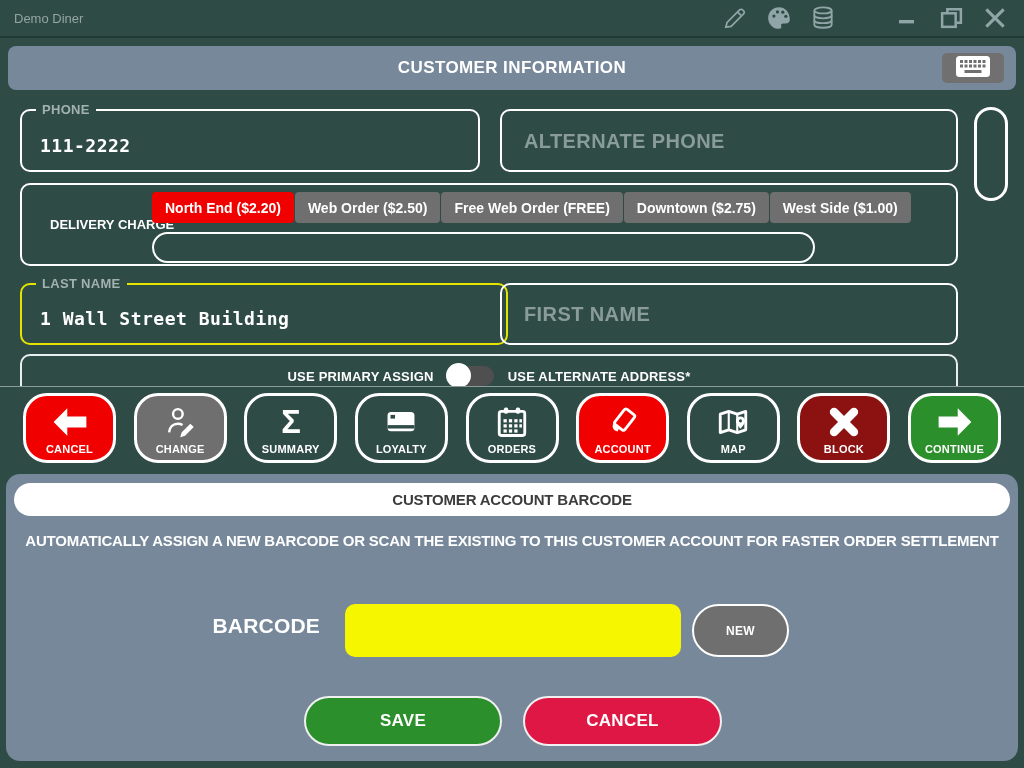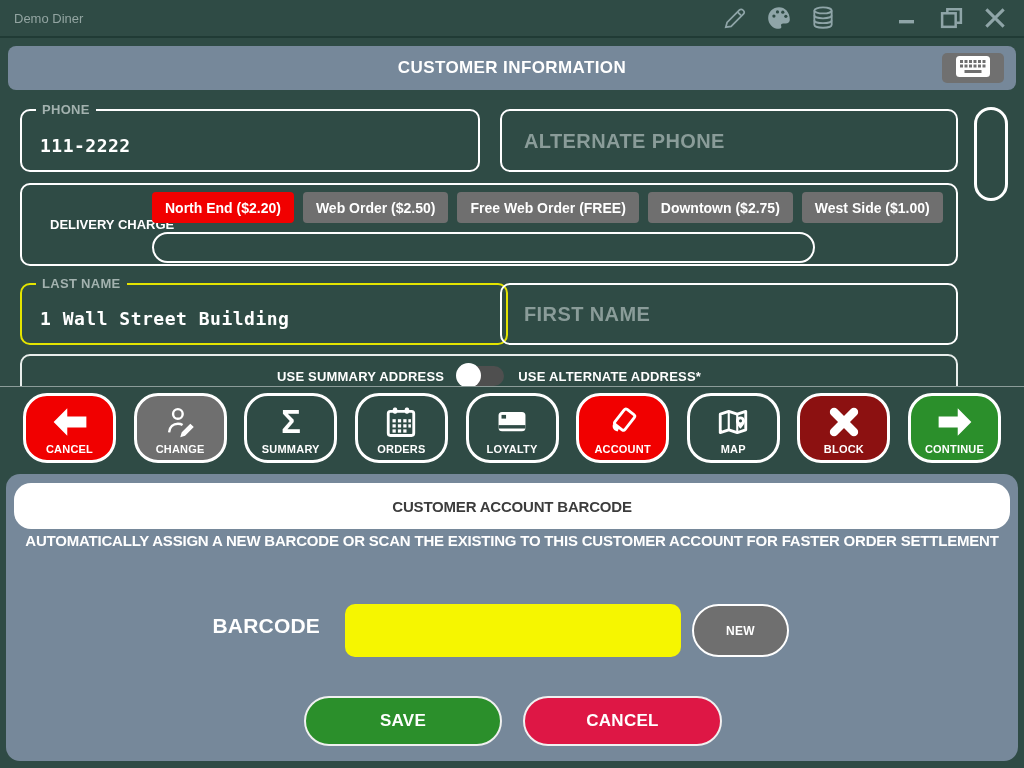--- a/index.html
+++ b/index.html
@@ -29,21 +29,21 @@
     font-family:"DejaVu Sans Mono",monospace;font-weight:bold;font-size:18px;letter-spacing:.5px;}
   .fld-placeholder{position:absolute;left:22px;top:50%;transform:translateY(-50%);color:#8A9C99;
     font-weight:bold;font-size:20px;letter-spacing:.4px;}
 
   .phone-f{left:20px;top:109px;width:460px;height:63px;}
   .altphone-f{left:500px;top:109px;width:458px;height:63px;}
   .scroll-pill{position:absolute;left:974px;top:107px;width:34px;height:94px;border:3px solid #fff;border-radius:17px;cursor:grab;}
 
   .delivery-f{left:20px;top:183px;width:938px;height:83px;}
   .delivery-label{position:absolute;left:28px;top:32px;color:#fff;font-size:13px;font-weight:bold;}
-  .dc-row{position:absolute;left:130px;top:7px;right:8px;display:flex;gap:9px;overflow:hidden;}
+  .dc-row{position:absolute;left:130px;top:7px;right:8px;display:flex;gap:1px;overflow:hidden;}
   .dc-btn{flex:0 0 auto;background:var(--gray-btn,#6F6F6F);color:#fff;font-size:14px;font-weight:bold;
     border:none;border-radius:4px;height:31px;padding:0 13px;cursor:pointer;white-space:nowrap;}
   .dc-btn.selected{background:var(--accent-red,#F10000);}
   .dc-input{position:absolute;left:130px;top:47px;width:663px;height:31px;border:2px solid #fff;border-radius:16px;cursor:text;}
 
   .lastname-f{left:20px;top:283px;width:488px;height:62px;border-color:#E4E400;}
   .firstname-f{left:500px;top:283px;width:458px;height:62px;}
 
   .address-f{left:20px;top:354px;width:938px;height:58px;border-color:#E9EEEC;}
   .addr-row{position:absolute;left:0;right:0;top:10px;display:flex;align-items:center;justify-content:center;gap:14px;}
@@ -59,21 +59,21 @@
     display:flex;flex-direction:column;align-items:center;justify-content:flex-end;padding-bottom:5px;position:relative;}
   .tool-btn .ticon{position:absolute;top:6px;left:0;right:0;height:40px;display:flex;align-items:center;justify-content:center;color:#fff;}
   .tool-btn .tlabel{color:#fff;font-size:11px;font-weight:bold;letter-spacing:.2px;}
   .tool-btn.red{background:var(--accent-red,#F10000);}
   .tool-btn.gray{background:var(--gray-btn,#6F6F6F);}
   .tool-btn.darkred{background:var(--dark-red,#8C1111);}
   .tool-btn.green{background:var(--green,#2B8F2B);}
 
   
   .dialog{position:absolute;left:6px;top:474px;width:1012px;height:287px;background:var(--panel,#76889A);border-radius:14px;z-index:4;}
-  .dlg-titlebar{position:absolute;left:8px;right:8px;top:9px;height:46px;background:#fff;border-radius:17px;
+  .dlg-titlebar{position:absolute;left:8px;right:8px;top:9px;height:33px;background:#fff;border-radius:17px;
     display:flex;align-items:center;justify-content:center;}
   .dlg-title{color:#3C3C3C;font-size:15px;font-weight:bold;letter-spacing:-.2px;}
   .dlg-desc{position:absolute;left:10px;right:10px;top:58px;text-align:center;color:#fff;font-size:15px;
     font-weight:bold;letter-spacing:-.2px;}
   .bar-label{position:absolute;left:114px;top:140px;width:200px;text-align:right;color:#fff;font-size:21px;
     font-weight:bold;letter-spacing:.2px;}
   .bar-input{position:absolute;left:339px;top:130px;width:336px;height:53px;background:var(--yellow,#F6F600);
     border:none;border-radius:10px;outline:none;font-size:20px;padding:0 12px;font-family:"DejaVu Sans Mono",monospace;}
   .new-btn{position:absolute;left:686px;top:130px;width:97px;height:53px;background:var(--gray-btn,#6F6F6F);
     border:2px solid #fff;border-radius:27px;color:#fff;font-size:12px;font-weight:bold;cursor:pointer;letter-spacing:.3px;}
@@ -186,21 +186,21 @@
     <span class="fld-legend">LAST NAME</span>
     <span class="fld-value">1 Wall Street Building</span>
   </div>
 
   <div class="fldset firstname-f">
     <span class="fld-placeholder">FIRST NAME</span>
   </div>
 
   <div class="fldset address-f">
     <div class="addr-row">
-      <span class="addr-label">USE SUMMARY ADDRESS</span>
+      <span class="addr-label">USE PRIMARY ASSIGN</span>
       <span class="switch">
           <span class="knob"></span>
         </span>
       <span class="addr-label">USE ALTERNATE ADDRESS*</span>
     </div>
   </div>
 
   <div class="toolbar">
     <div class="tool-row">
         <button class="tool-btn red">
@@ -221,20 +221,30 @@
           </span>
           <span class="tlabel">CHANGE</span>
         </button>
         <button class="tool-btn ">
           <span class="ticon">
             <svg width="34" height="34" viewBox="0 0 24 24">
               <text x="12" y="19.5" text-anchor="middle" font-size="23" font-weight="bold" fill="#fff" font-family="Liberation Sans,sans-serif">Σ</text>
             </svg>
           </span>
           <span class="tlabel">SUMMARY</span>
+        </button>
+        <button class="tool-btn ">
+          <span class="ticon">
+            <svg width="36" height="34" viewBox="0 0 24 24">
+              <rect x="2.5" y="5" width="19" height="13.5" rx="2.5" fill="#fff"></rect>
+              <rect x="4.6" y="7" width="3.2" height="2.6" fill="#2F4B45"></rect>
+              <rect x="2.5" y="14.2" width="19" height="2.4" fill="#2F4B45"></rect>
+            </svg>
+          </span>
+          <span class="tlabel">LOYALTY</span>
         </button>
         <button class="tool-btn ">
           <span class="ticon">
             <svg width="34" height="34" viewBox="0 0 24 24">
               <rect x="3" y="4.5" width="18" height="17" rx="1.5" fill="none" stroke="#fff" stroke-width="2"></rect>
               <rect x="6.3" y="1.8" width="3" height="4.4" rx="1.2" fill="#fff"></rect>
               <rect x="14.7" y="1.8" width="3" height="4.4" rx="1.2" fill="#fff"></rect>
               <g fill="#fff">
                 <rect x="6" y="10" width="2.3" height="2.3"></rect>
                 <rect x="9.8" y="10" width="2.3" height="2.3"></rect>
@@ -245,30 +255,20 @@
                 <rect x="13.6" y="13.6" width="2.3" height="2.3"></rect>
                 <rect x="17.2" y="13.6" width="1.8" height="2.3"></rect>
                 <rect x="6" y="17.2" width="2.3" height="2.3"></rect>
                 <rect x="9.8" y="17.2" width="2.3" height="2.3"></rect>
                 <rect x="13.6" y="17.2" width="2.3" height="2.3"></rect>
               </g>
             </svg>
           </span>
           <span class="tlabel">ORDERS</span>
         </button>
-        <button class="tool-btn ">
-          <span class="ticon">
-            <svg width="36" height="34" viewBox="0 0 24 24">
-              <rect x="2.5" y="5" width="19" height="13.5" rx="2.5" fill="#fff"></rect>
-              <rect x="4.6" y="7" width="3.2" height="2.6" fill="#2F4B45"></rect>
-              <rect x="2.5" y="14.2" width="19" height="2.4" fill="#2F4B45"></rect>
-            </svg>
-          </span>
-          <span class="tlabel">LOYALTY</span>
-        </button>
         <button class="tool-btn red">
           <span class="ticon">
             <svg width="34" height="34" viewBox="0 0 24 24">
               <g transform="rotate(38 12 11)">
                 <rect x="8" y="3" width="9" height="13.5" rx="1.5" fill="none" stroke="#fff" stroke-width="2"></rect>
               </g>
               <path d="M5 13.2c-1 2.8.5 4.9 3.2 5.5l1.5-3.3c-1.9-.2-3.4-.9-4.7-2.2z" fill="#fff"></path>
             </svg>
           </span>
           <span class="tlabel">ACCOUNT</span>

